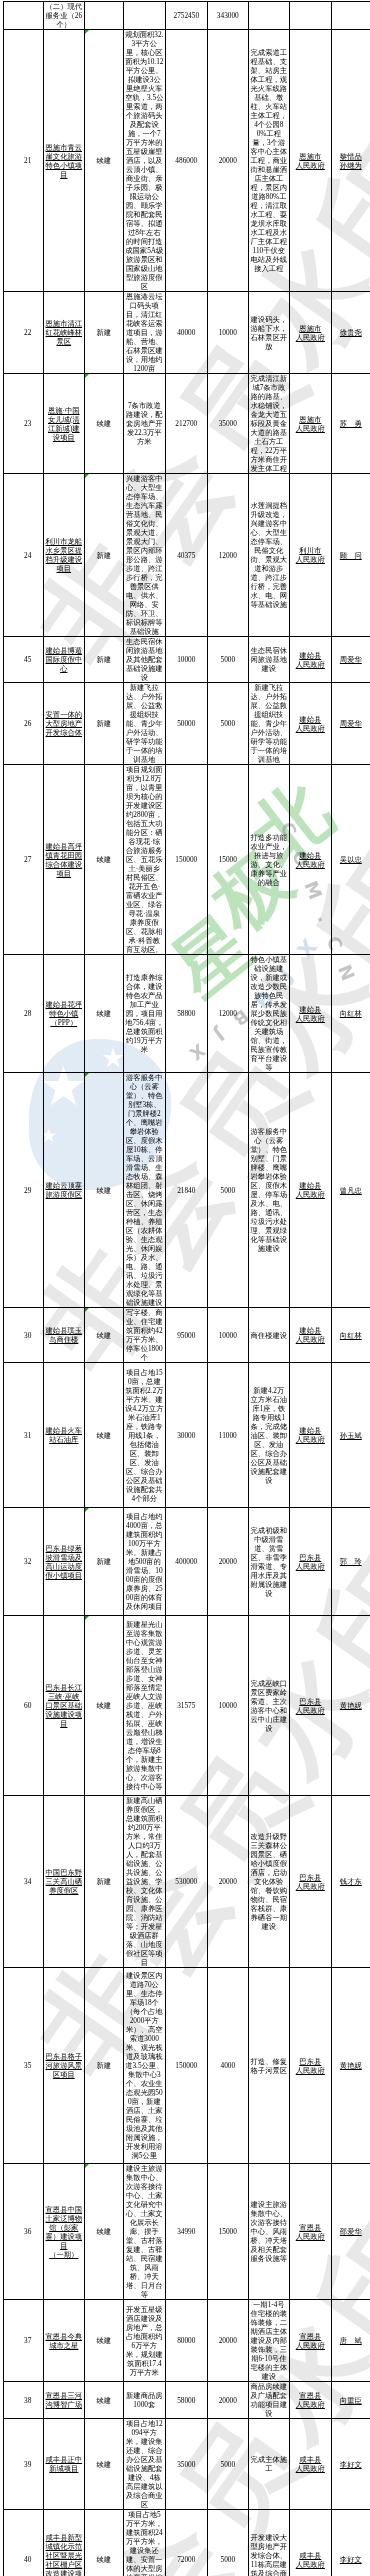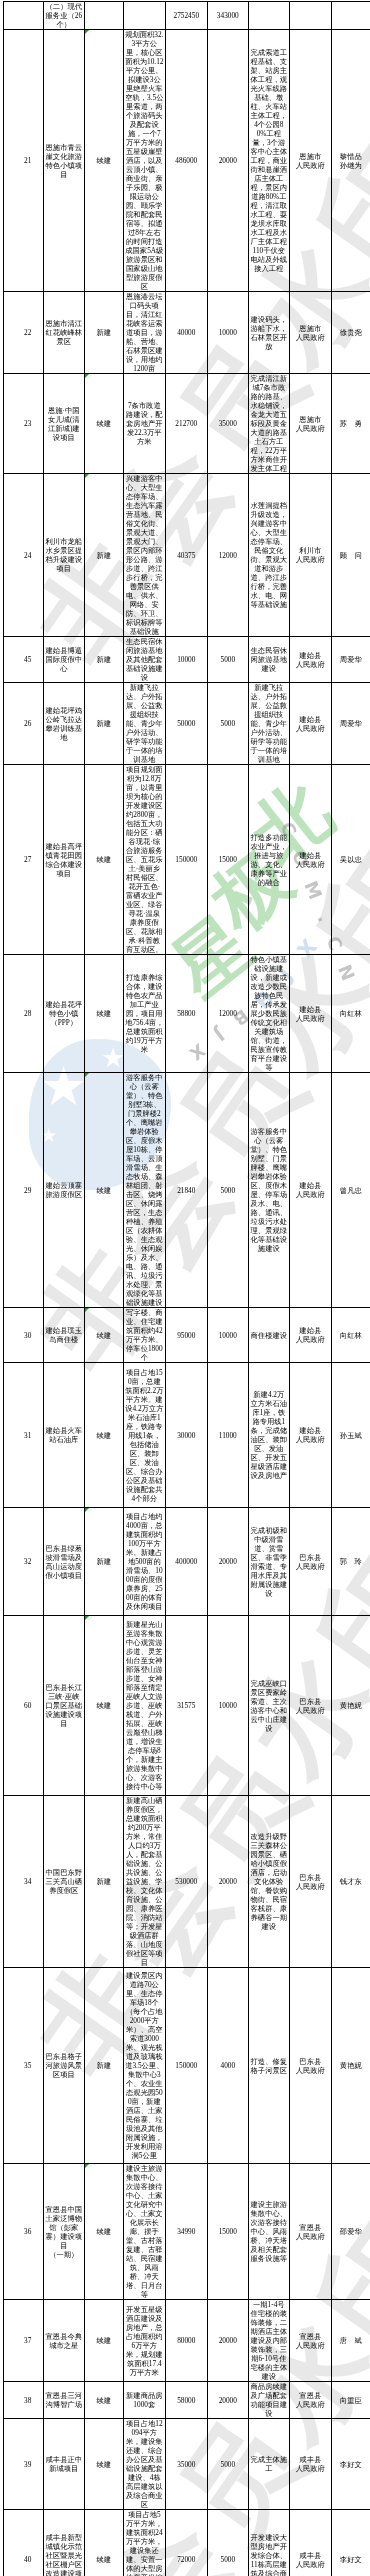--- a/index.html
+++ b/index.html
@@ -17,21 +17,21 @@
         border-radius:48% 52% 58% 42% / 55% 45% 60% 40%;z-index:0;}
   .wm-blue-logo .st{position:absolute;color:#ffffff;font-family:"DejaVu Sans",sans-serif;}
   .st.s1{font-size:54px;left:10.2px;top:16px;} .st.s2{font-size:27px;left:72px;top:3.4px;} .st.s3{font-size:19px;left:11.3px;top:85px;}
   .wm-blue-text{font-size:21.4px;color:#cfe0f0;letter-spacing:6.8px;transform:rotate(-50deg);left:243px;top:959px;}
   table.grid{position:absolute;left:2.8px;top:1.1px;width:367px;border-collapse:collapse;table-layout:fixed;z-index:1;}
   table.grid td{border:0.6px solid #000;padding:0 1.1px;vertical-align:middle;text-align:center;
         font-size:7.3px;line-height:9px;color:#000;word-break:break-all;overflow:hidden;background:transparent;}
   table.grid td:first-child{border-left-width:1.1px;padding-left:10px;}
   tr.header-row td{border-top-width:1.1px;border-bottom-width:1.1px;}
   td.txt-left{text-align:left;padding:0 1.7px;}
-  td.pre{white-space:pre-line;}
+  td.pre{white-space:pre-line;text-decoration:underline;}
   td.rel{position:relative;}
   .corner{position:absolute;left:0;top:0;width:0;height:0;border-top:4px solid #1fa11f;border-right:4px solid transparent;}
 </style>
 </head>
 <body>
 
 <div class="page">
 
   <div>
     <div class="wm wm-gray g1">非会员水印</div>
@@ -131,21 +131,21 @@
           <td class="txt-left">生态民宿休闲旅游基地及其他配套基础设施建设</td>
           <td>10000</td>
           <td>5000</td>
           <td class="txt-left">生态民宿休闲旅游基地建设</td>
           <td class="pre">建始县
 人民政府</td>
           <td class="pre">周爱华</td>
         </tr>
         <tr style="height: 81px;">
           <td>26</td>
-          <td class="txt-left pre">建始花坪鸡公岭飞拉达攀岩训练基地</td>
+          <td class="txt-left pre">安置一体的大型房地产开发综合体</td>
           <td class="rel">新建</td>
           <td class="txt-left">新建飞拉达、户外拓展、公益救援组织技能、青少年户外活动、研学等功能于一体的培训基地</td>
           <td>50000</td>
           <td>5000</td>
           <td class="txt-left">新建飞拉达、户外拓展、公益救援组织技能、青少年户外活动、研学等功能于一体的培训基地</td>
           <td class="pre">建始县
 人民政府</td>
           <td class="pre">周爱华</td>
         </tr>
         <tr style="height: 190px;">
@@ -197,21 +197,21 @@
 人民政府</td>
           <td class="pre">向红林</td>
         </tr>
         <tr style="height: 145px;">
           <td>31</td>
           <td class="txt-left pre">建始县火车站石油库</td>
           <td class="rel">续建</td>
           <td class="txt-left">项目占地150亩，总建筑面积2.2万平方米。建设4.2万立方米石油库1座，铁路专用线1条，包括储油区、装卸区、发油区、综合办公区及基础设施配套共4个部分</td>
           <td>30000</td>
           <td>11000</td>
-          <td class="txt-left">新建4.2万立方米石油库1座，铁路专用线1条，完成储油区、装卸区、发油区、开发五星级酒店建设及房地产</td>
+          <td class="txt-left">新建4.2万立方米石油库1座，铁路专用线1条，完成储油区、装卸区、发油区、综合办公区及基础设施配套建设</td>
           <td class="pre">建始县
 人民政府</td>
           <td class="pre">孙玉斌</td>
         </tr>
         <tr style="height: 108px;">
           <td>32</td>
           <td class="txt-left pre">巴东县绿葱坡滑雪场及高山运动度假小镇项目</td>
           <td class="rel">新建<i class="corner"></i></td>
           <td class="txt-left">项目占地约4000亩，总建筑面积约100万平方米。新建占地500亩的滑雪场、1000亩的度假康养房、2500亩的体育及休闲项目</td>
           <td>400000</td>

